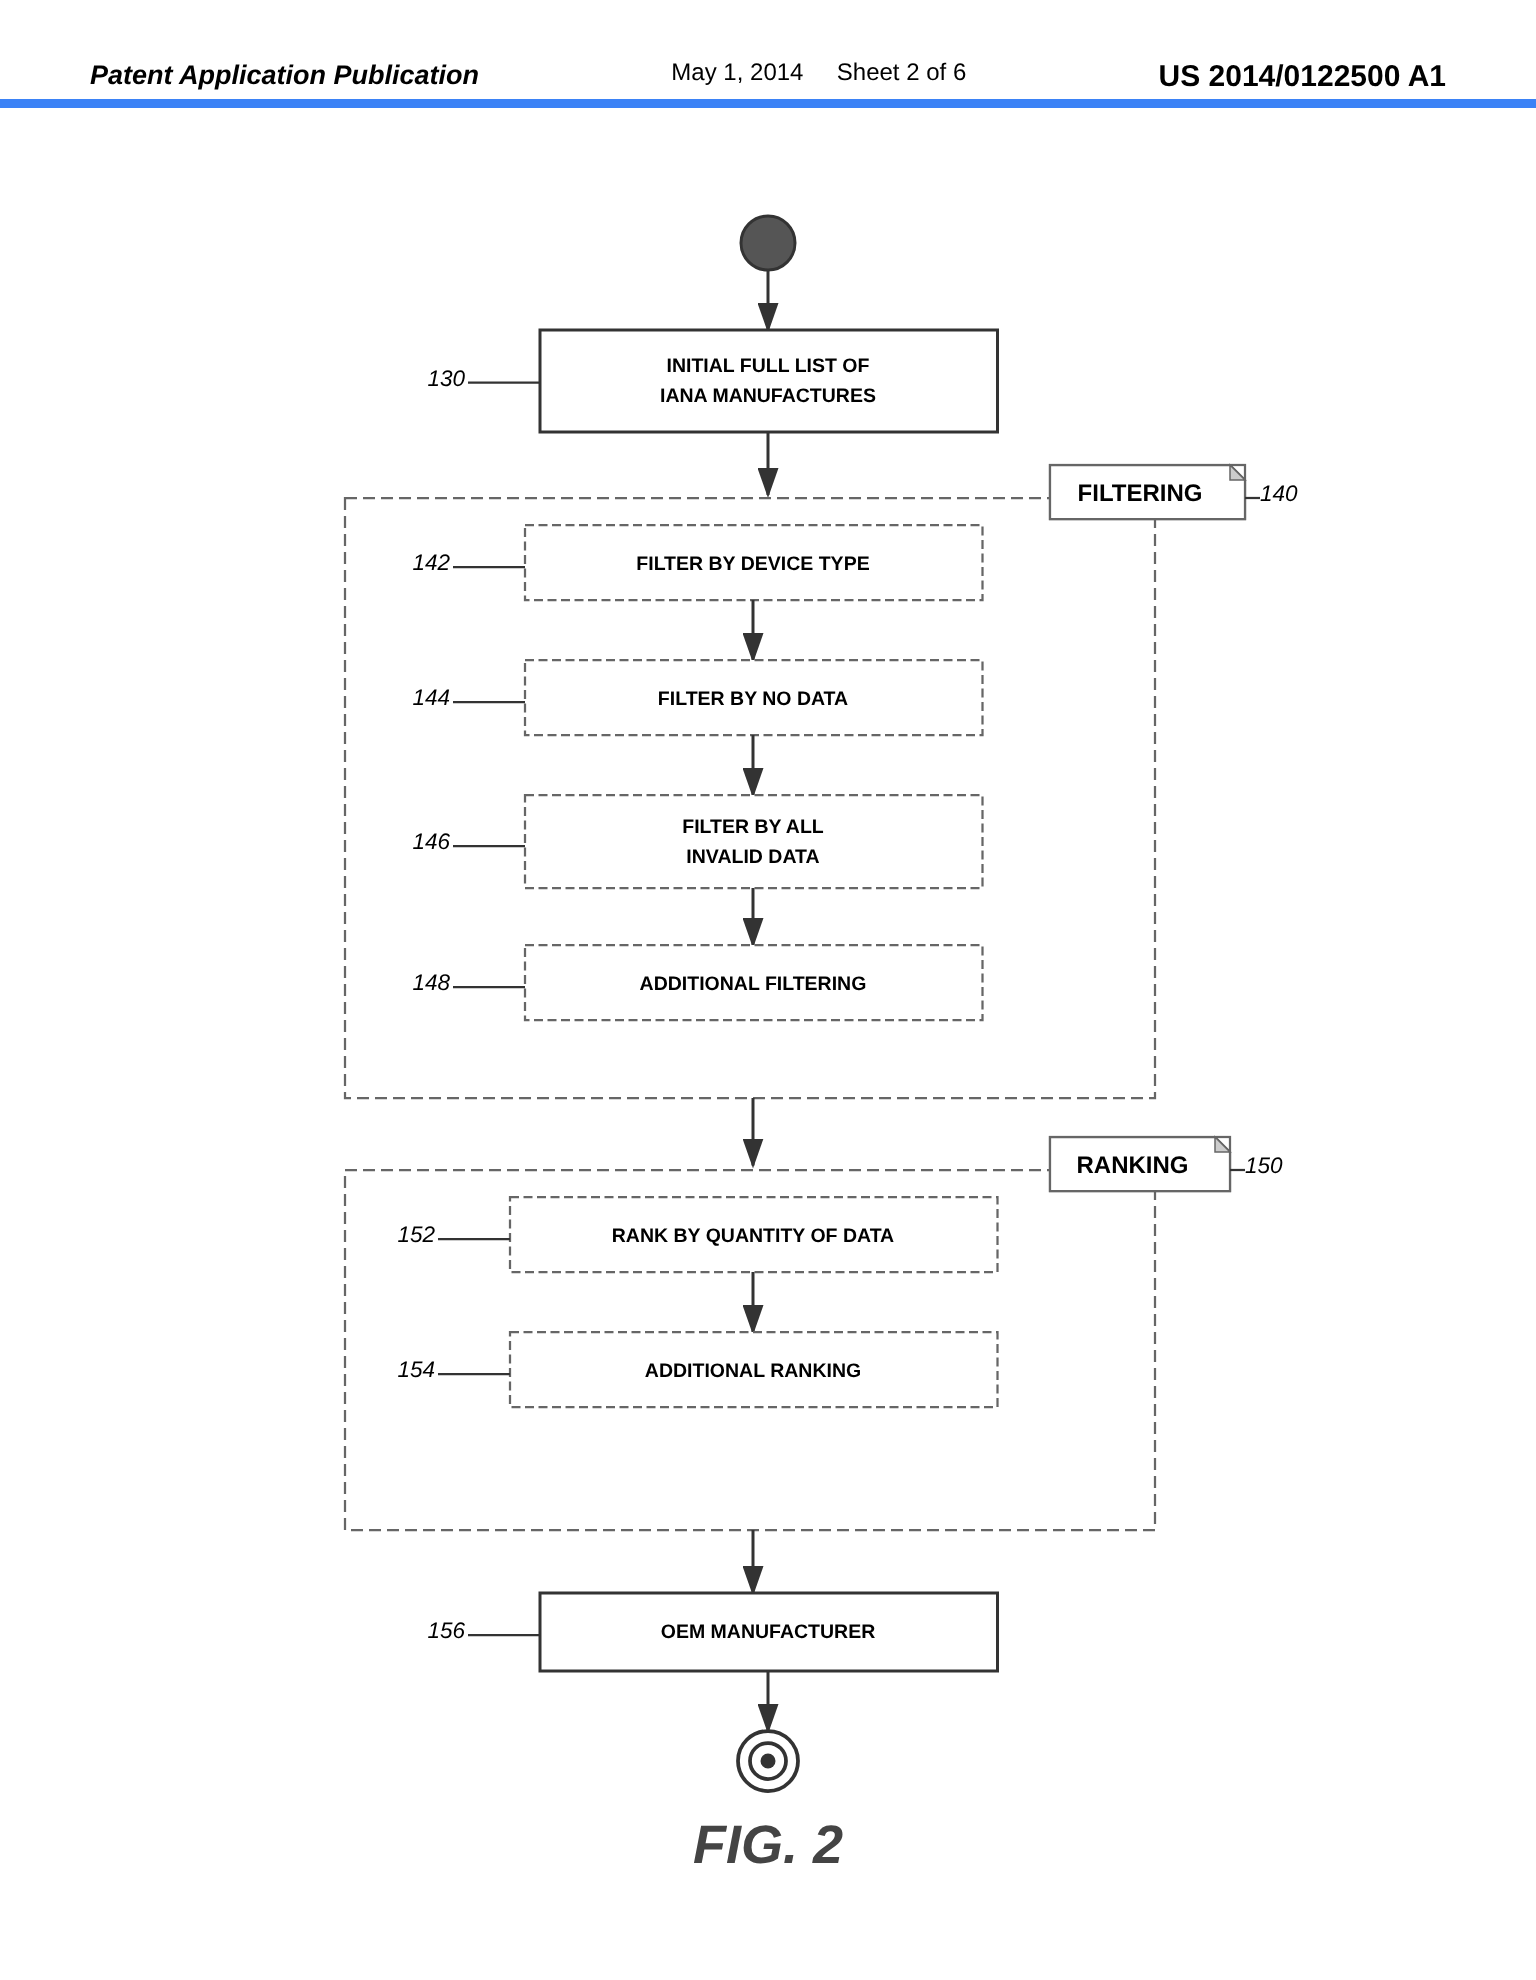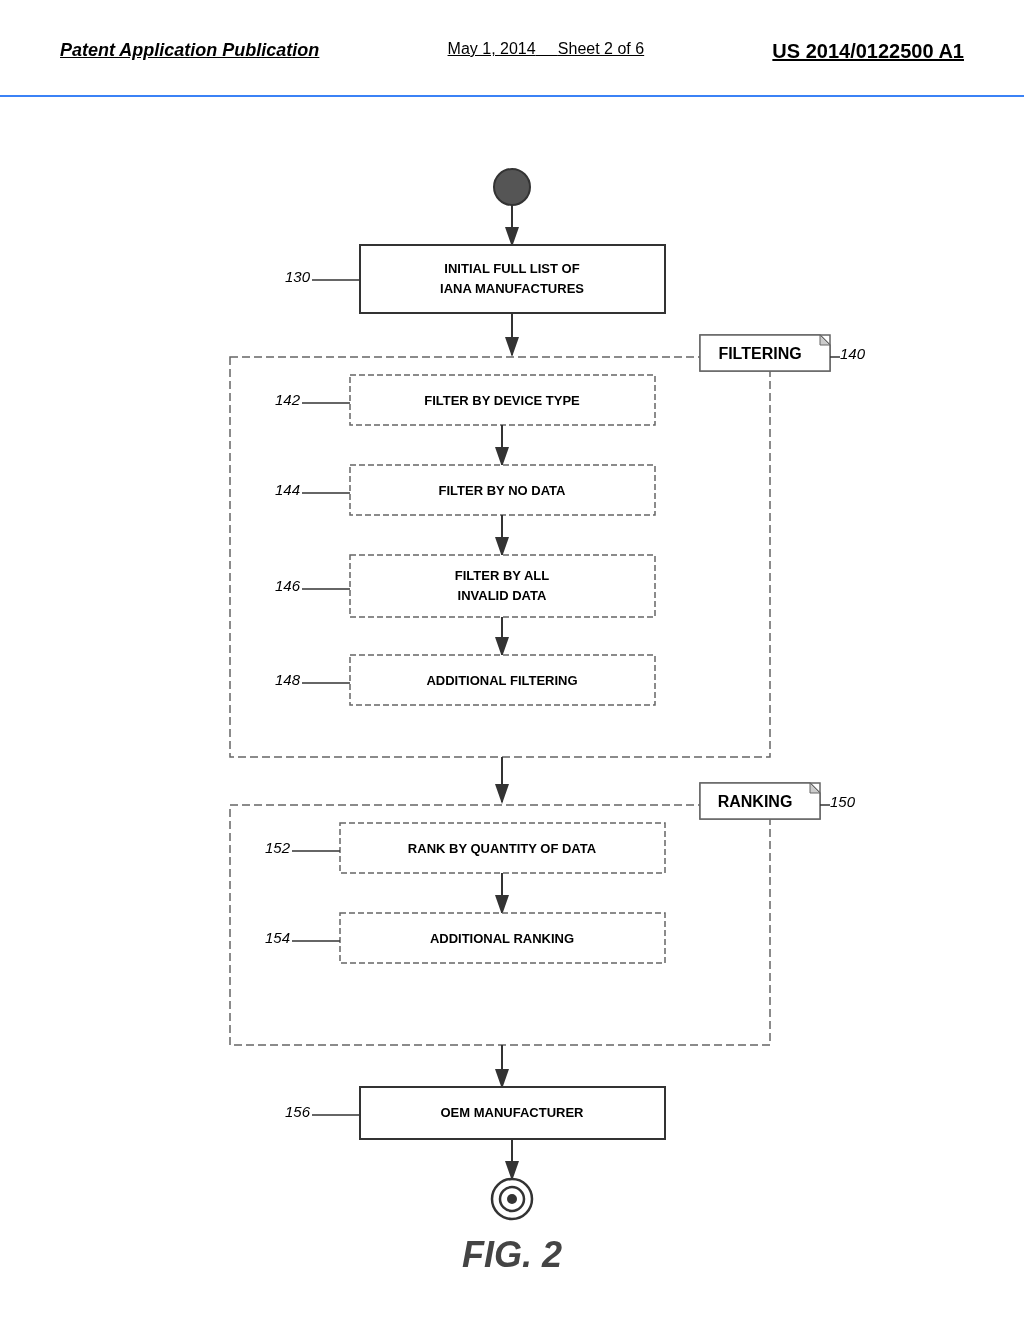--- a/index.html
+++ b/index.html
@@ -17,23 +17,22 @@
       min-height: 1320px;
       background: #fff;
       position: relative;
     }
 
     
     .header {
       display: flex;
       justify-content: space-between;
       align-items: flex-start;
-      padding: 40px 60px 32px 60px;
-      border-bottom: 2px solid #3b82f6;
-      text-decoration: underline;
+      padding: 40px 60px 3px 60px;
+      border-bottom: 6px solid #3b82f6;
     }
     .header-left {
       font-size: 18px;
       font-weight: bold;
       font-style: italic;
     }
     .header-center {
       font-size: 16px;
       text-align: center;
     }

